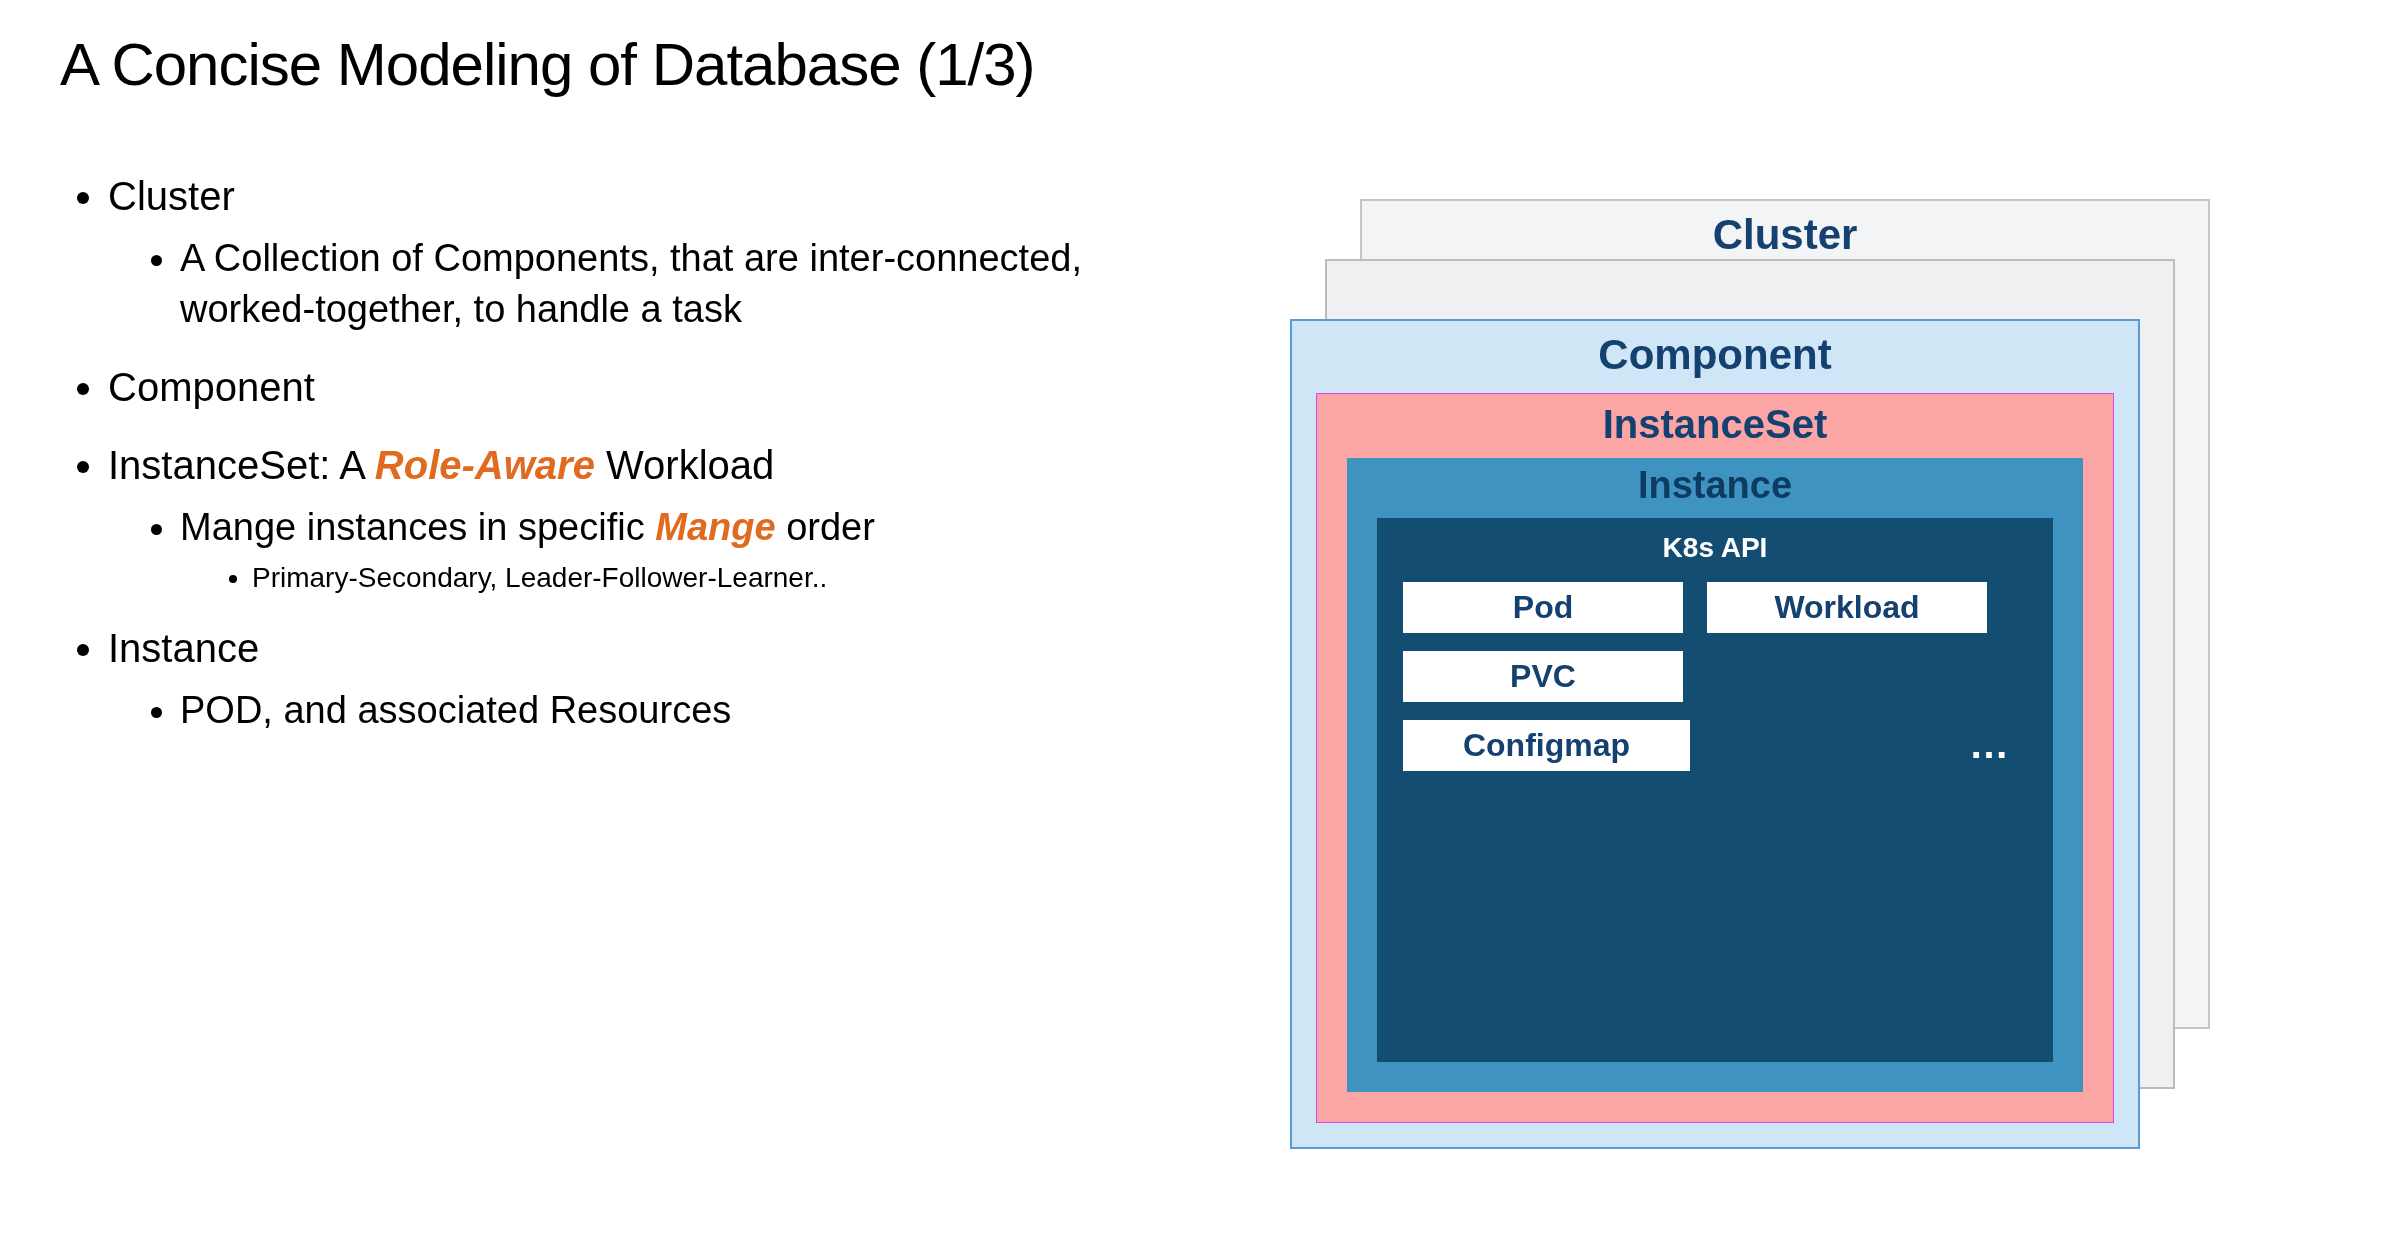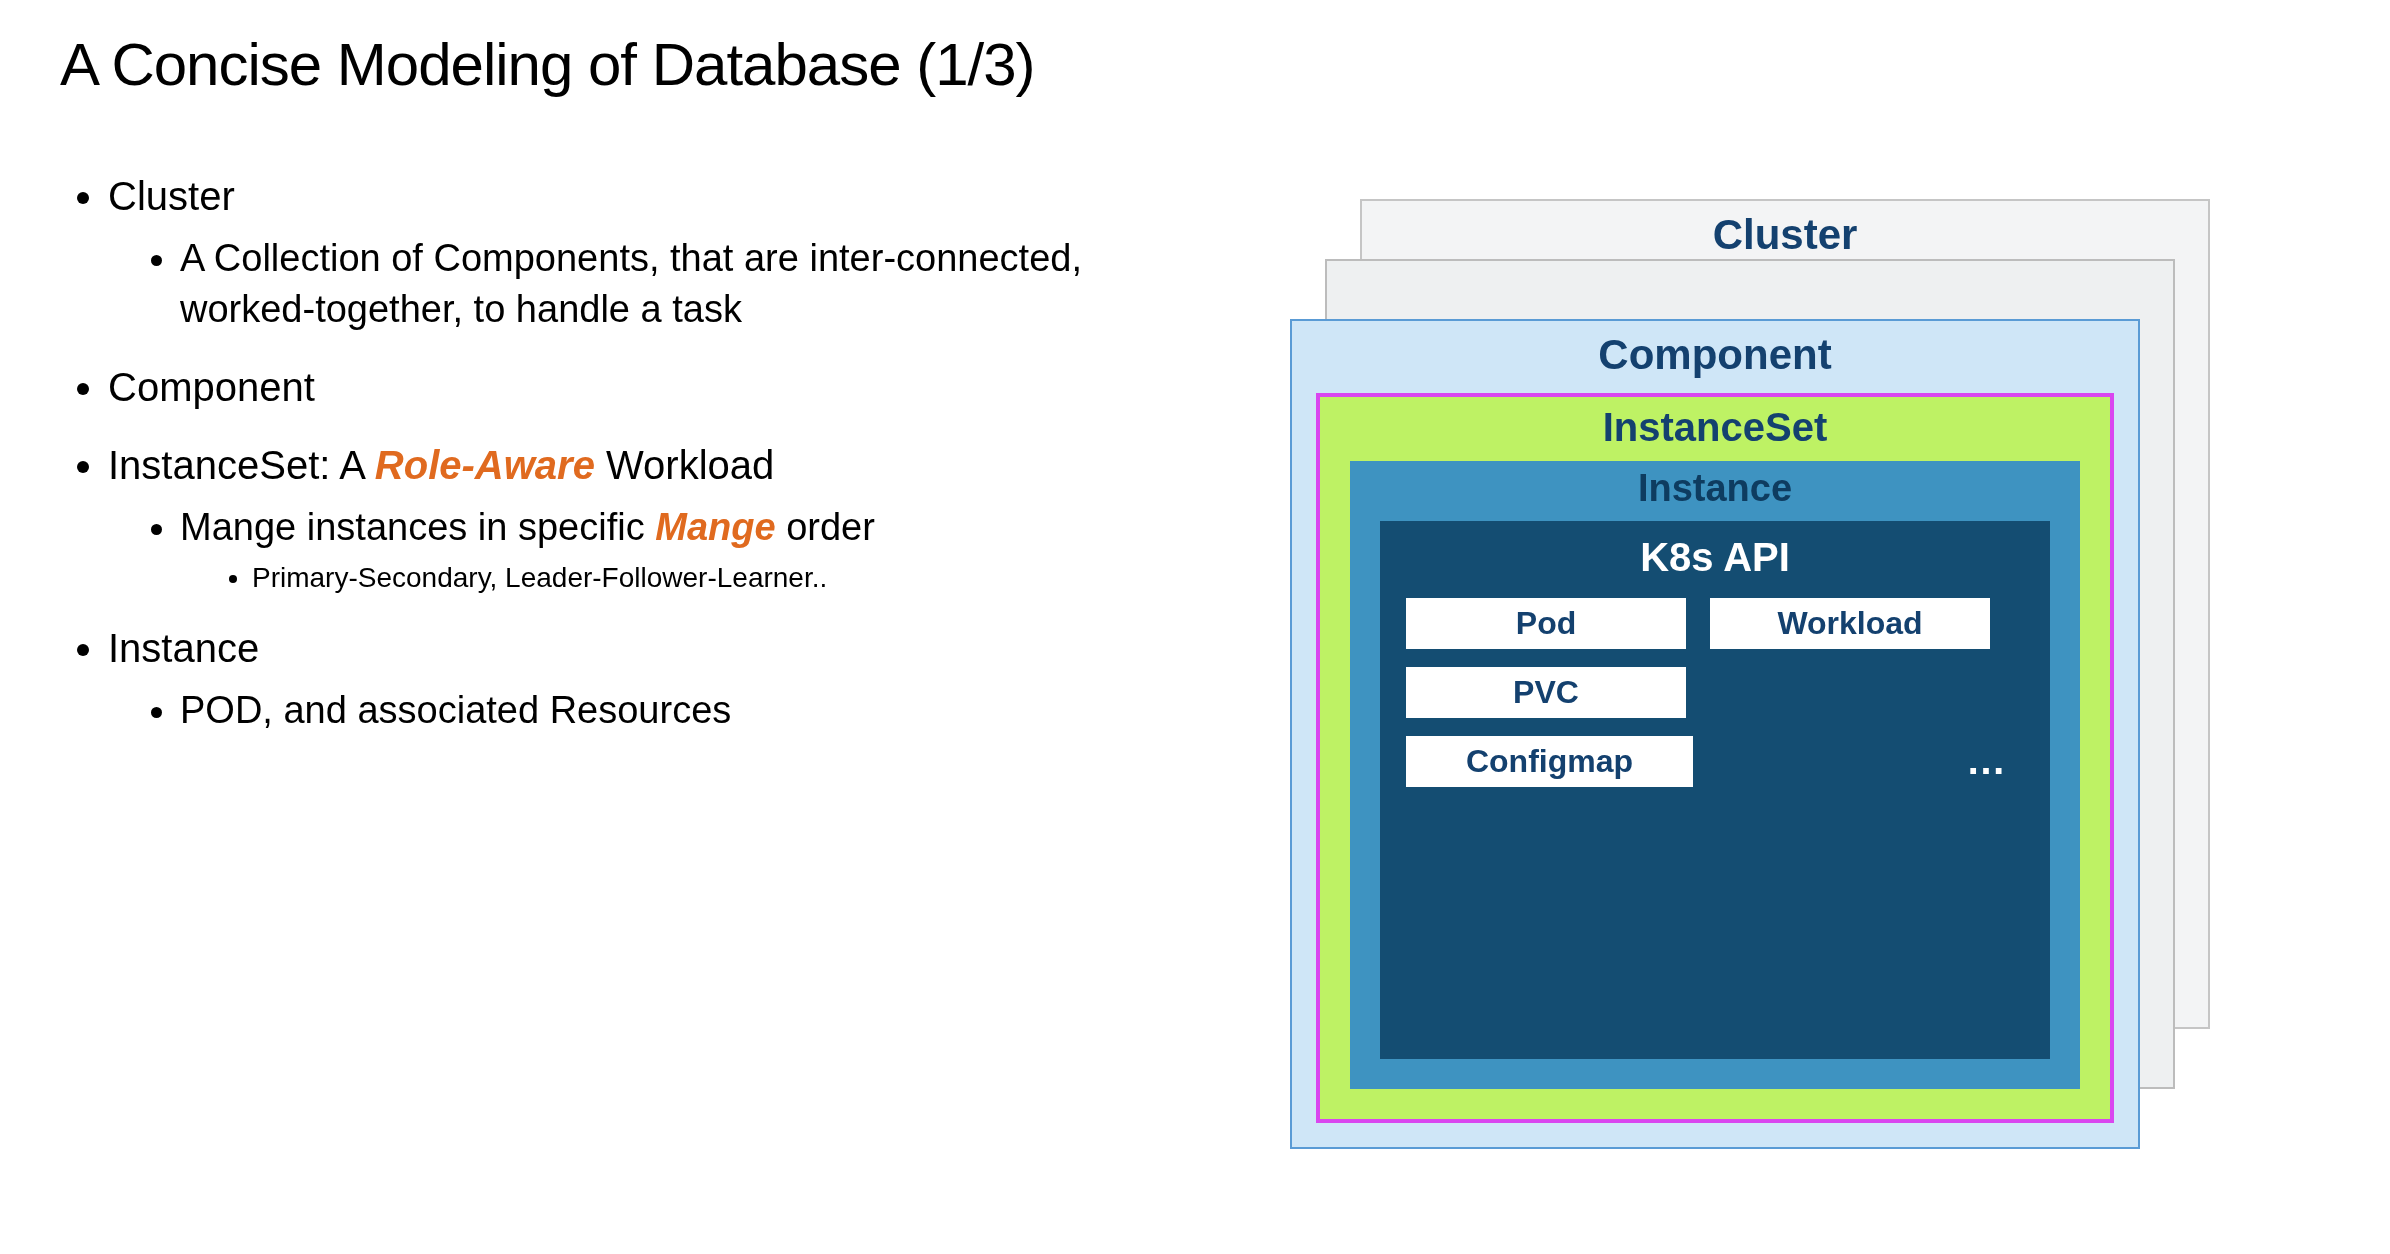--- a/index.html
+++ b/index.html
@@ -99,22 +99,22 @@
     position: absolute;
     left: 0; right: 0; top: 10px;
     text-align: center;
     font-size: 42px;
     font-weight: 700;
     color: #14416f;
   }
   .instanceset-box {
     position: absolute;
     left: 24px; right: 24px; top: 72px; bottom: 24px;
-    background: #bef264;
-    border: 4px solid #d946ef;
+    background: #fca5a5;
+    border: 1px solid #d946ef;
     box-sizing: border-box;
   }
   .instanceset-label {
     position: absolute;
     left:0; right:0; top:8px;
     text-align:center;
     font-size:40px;
     font-weight:700;
     color:#14416f;
   }
@@ -135,21 +135,21 @@
   .k8s-box {
     position:absolute;
     left: 30px; right: 30px; top: 60px; bottom: 30px;
     background:#144d72;
     box-sizing:border-box;
     padding: 14px 26px 20px 26px;
   }
   .k8s-label {
     text-align:center;
     color:#ffffff;
-    font-size:40px;
+    font-size:28px;
     font-weight:700;
     margin-bottom:18px;
   }
   .api-grid {
     display:flex;
     flex-wrap:wrap;
     gap: 18px 24px;
     align-content:flex-start;
   }
   .api-item {

